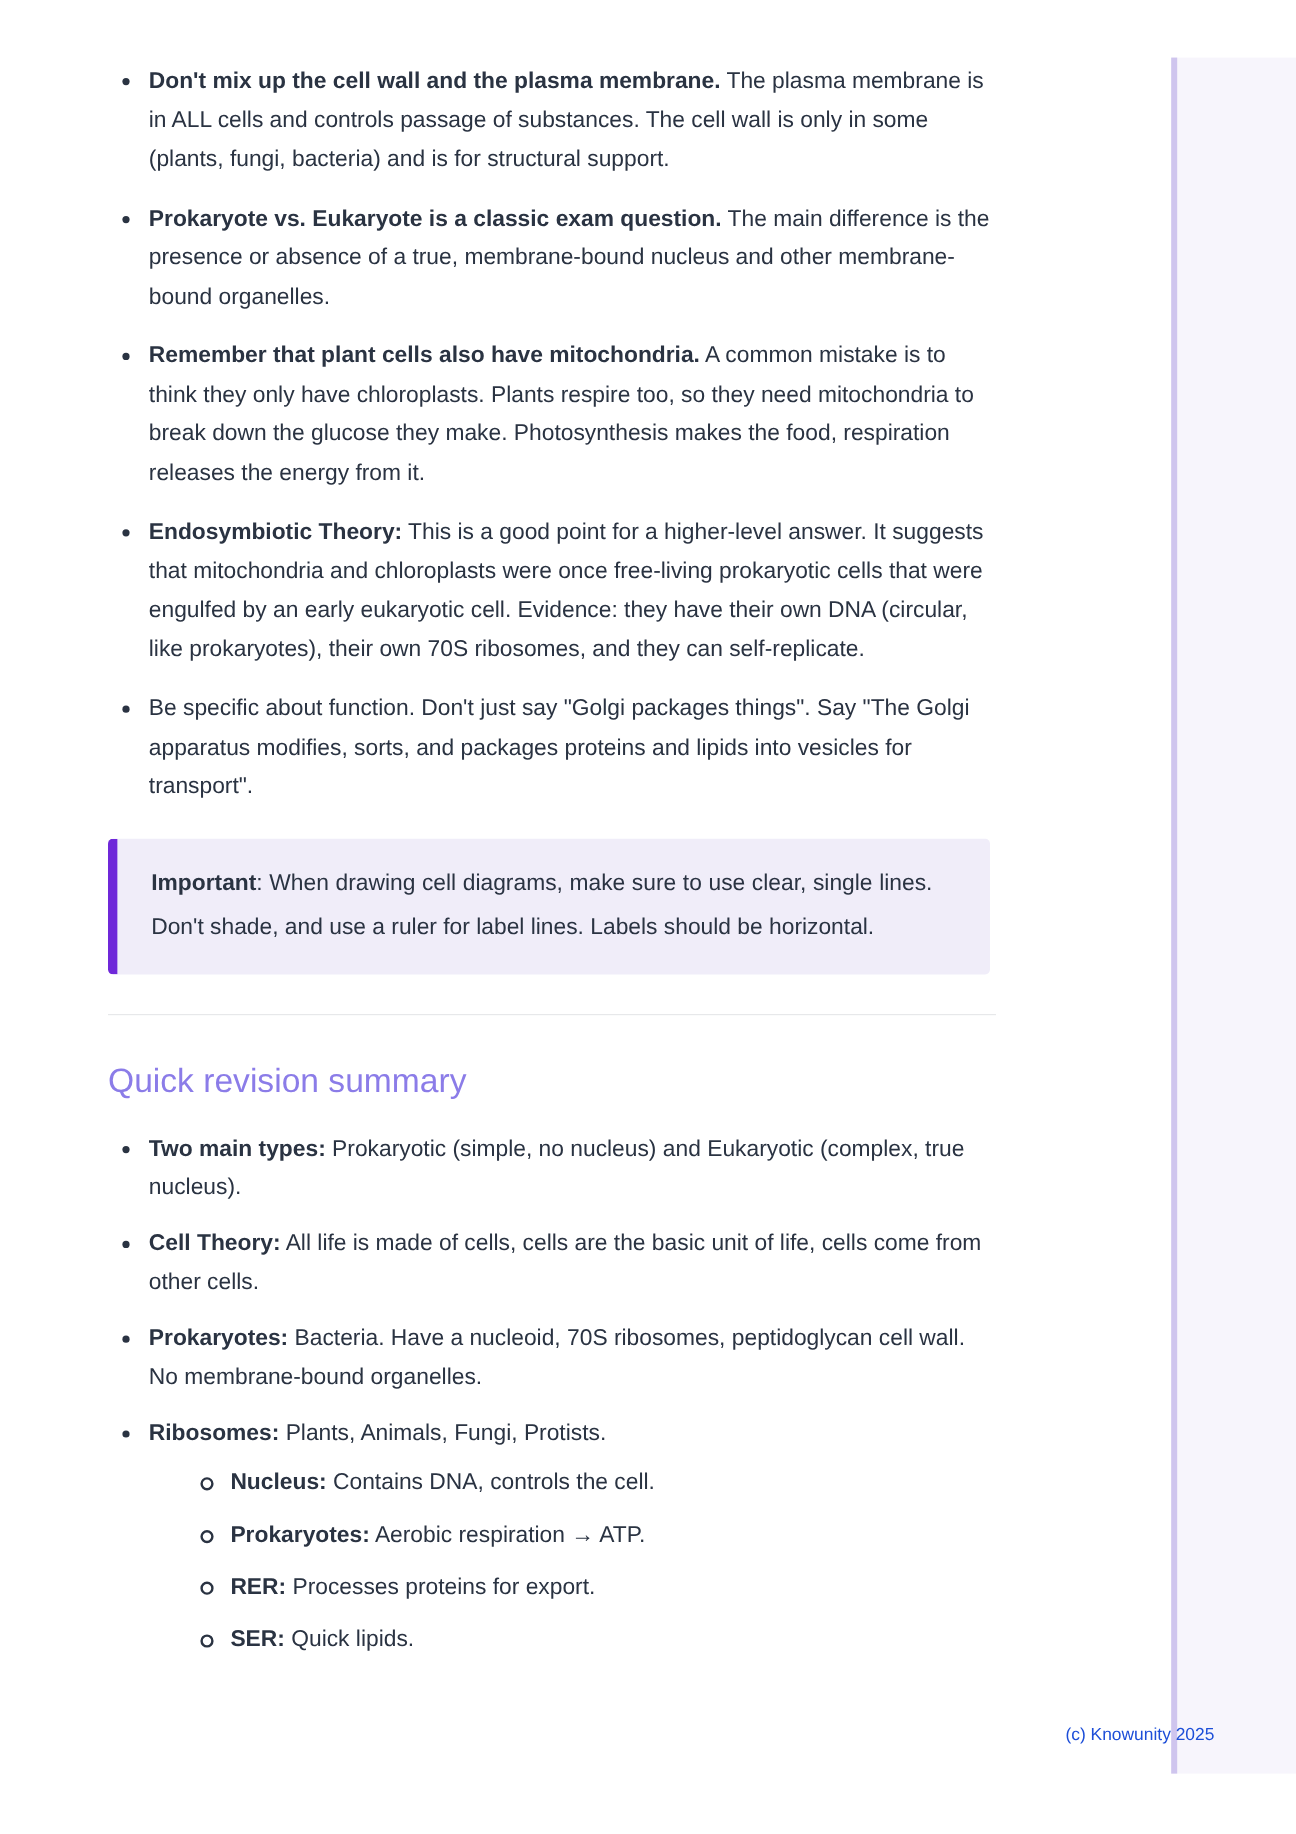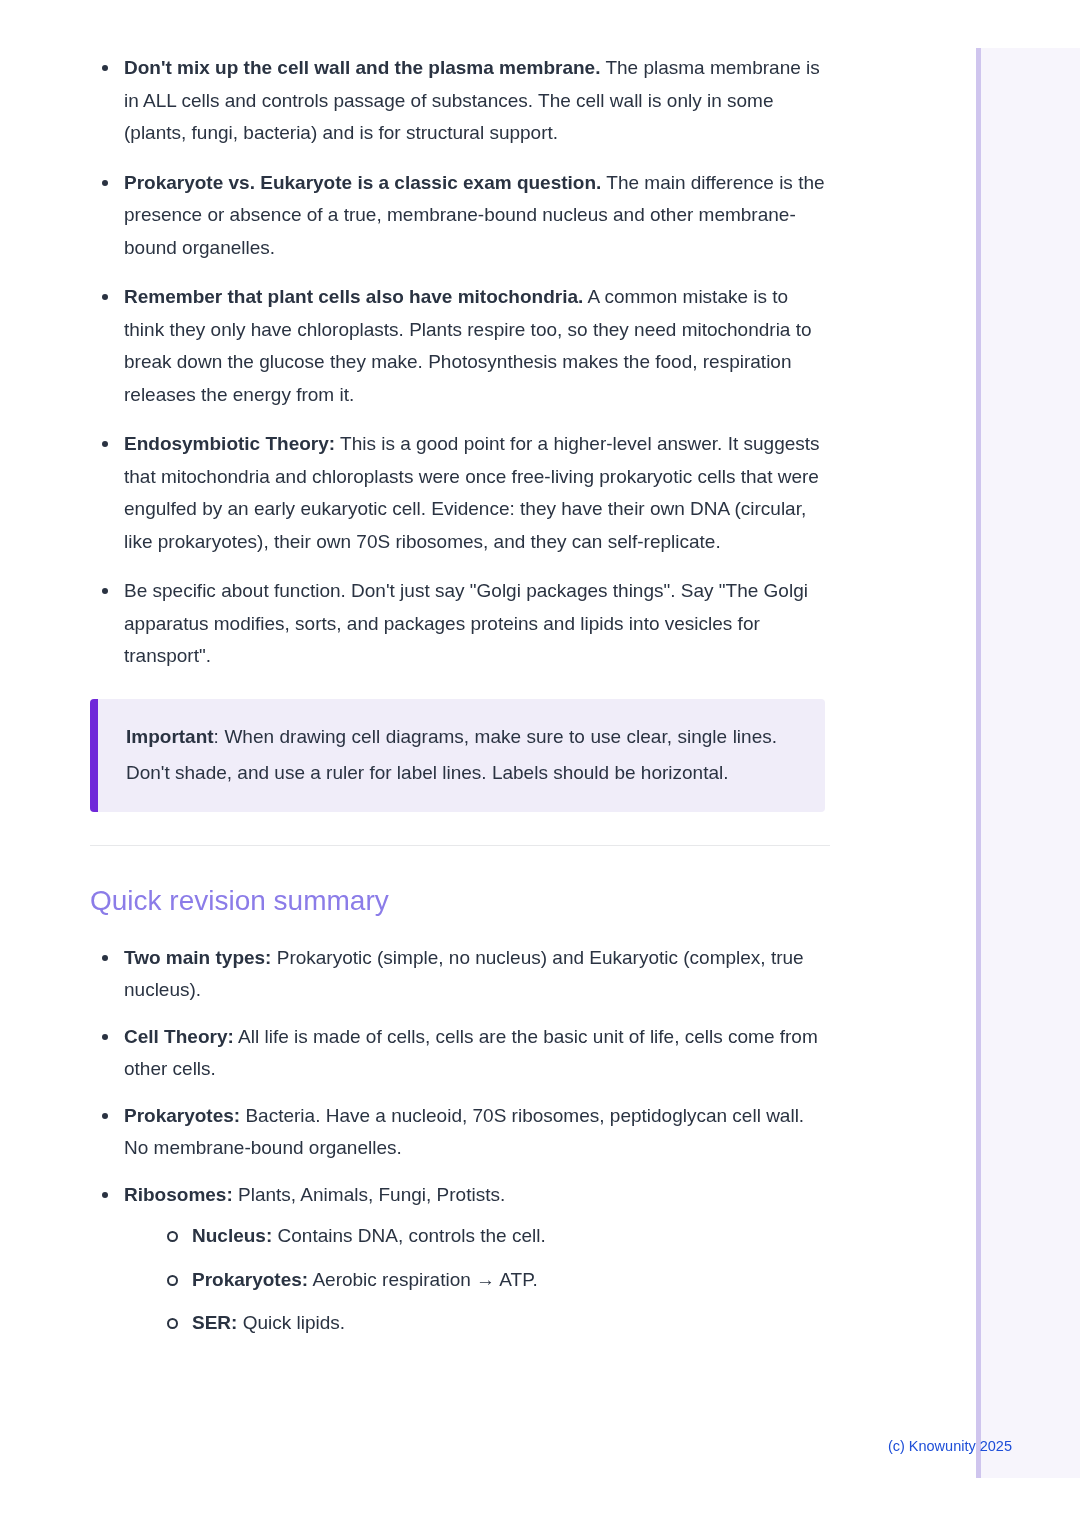--- a/index.html
+++ b/index.html
@@ -159,20 +159,23 @@
       <li>
         <span class="b">Ribosomes:</span><span> Plants, Animals, Fungi, Protists.</span>
         <ul class="sub">
           <li>
             <span class="b">Nucleus:</span><span> Contains DNA, controls the cell.</span>
           </li>
           <li>
             <span class="b">Prokaryotes:</span><span> Aerobic respiration → ATP.</span>
           </li>
           <li>
+            <span class="b">RER:</span><span> Processes proteins for export.</span>
+          </li>
+          <li>
             <span class="b">SER:</span><span> Quick lipids.</span>
           </li>
         </ul>
       </li>
     </ul>
 
   </div>
 
   <div class="side-panel"></div>
 

